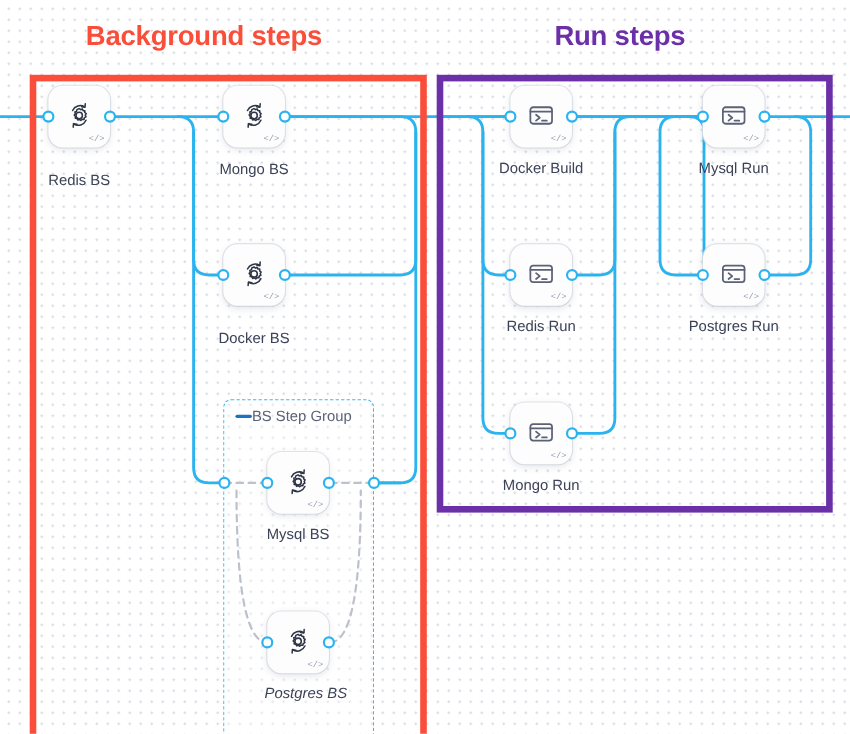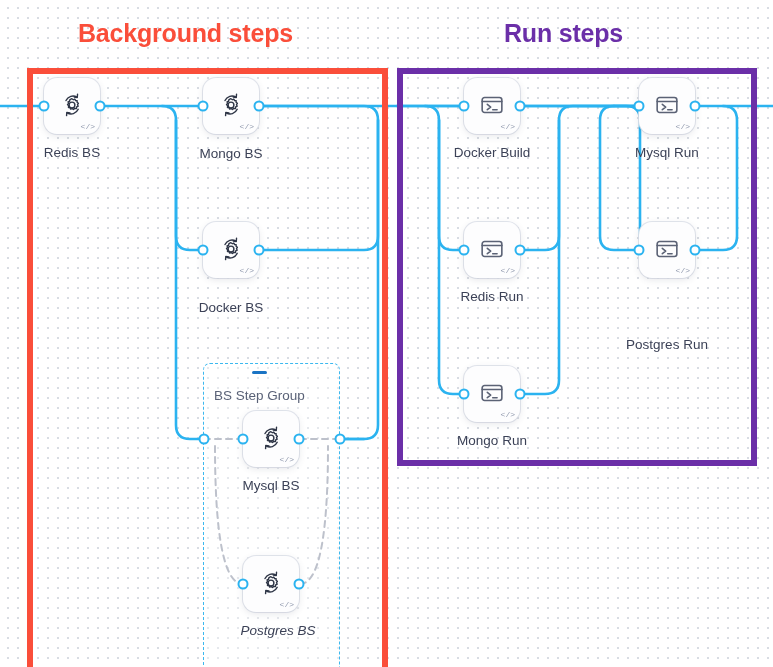--- a/index.html
+++ b/index.html
@@ -41,22 +41,22 @@
   .group-box{
     position:absolute;
     box-sizing:border-box;
     border:1.5px dashed #3bb8ef;
     border-radius:7px;
     background:rgba(255,255,255,0.35);
   }
   #bs-group{left:203px;top:363px;width:137px;height:330px;}
   .group-head{
     position:absolute;left:214px;top:371px;
-    display:flex;align-items:center;gap:14px;
-    font-size:13.5px;color:#5a6277;white-space:nowrap;flex-direction:column;
+    display:flex;align-items:center;gap:0;
+    font-size:13.5px;color:#5a6277;white-space:nowrap;
   }
   .group-dash{
     display:inline-block;width:15px;height:2.5px;background:#1a74c4;border-radius:2px;
   }
 
   .node{
     position:absolute;
     width:56px;height:56px;
     box-sizing:border-box;
     border-radius:13px;
@@ -153,21 +153,21 @@
              L12.3 18.6 L12.5 16.9 L11.3 15.6 L12.4 14.2 L11.9 12.6 L13.5 12 L13.9 10.3 Z" transform="translate(-0.1,0)"></path>
     <path d="M9.6 11.2 A8.2 8.2 0 0 1 21.3 7.6"></path>
     <path d="M22.6 20.6 A8.2 8.2 0 0 1 10.8 24.3"></path>
     <path d="M21.9 4.6 L21.6 8.0 L18.3 7.4"></path>
     <path d="M10.2 27.3 L10.5 23.9 L13.8 24.6"></path>
   </svg>
 <span class="codebadge">&lt;/&gt;</span>
       </div>
       <div class="port" style="left: 44px; top: 106px; border-color: rgb(43, 179, 240);"></div>
       <div class="port" style="left: 100px; top: 106px; border-color: rgb(43, 179, 240);"></div>
-      <div class="node-label" style="left: 72px; top: 145px;">Redis BS</div>
+      <div class="node-label" style="left: 72px; top: 156px;">Redis BS</div>
       <div class="node" style="left: 203px; top: 78px;">
   <svg class="glyph" viewBox="0 0 32 32" fill="none" stroke="#2e3546" stroke-width="1.5" stroke-linecap="round" stroke-linejoin="round">
     <circle cx="16" cy="16" r="3.1"></circle>
     <path d="M16 9.3 L17.6 10.4 L19.1 9.6 L19.9 11.3 L21.6 11.3 L21.5 13.1 L22.9 14.2 L22 15.7
              L22.7 17.3 L21.1 18.1 L20.8 19.8 L19 19.6 L17.7 20.8 L16.3 19.8 L14.7 20.4 L14 18.8
              L12.3 18.6 L12.5 16.9 L11.3 15.6 L12.4 14.2 L11.9 12.6 L13.5 12 L13.9 10.3 Z" transform="translate(-0.1,0)"></path>
     <path d="M9.6 11.2 A8.2 8.2 0 0 1 21.3 7.6"></path>
     <path d="M22.6 20.6 A8.2 8.2 0 0 1 10.8 24.3"></path>
     <path d="M21.9 4.6 L21.6 8.0 L18.3 7.4"></path>
     <path d="M10.2 27.3 L10.5 23.9 L13.8 24.6"></path>
@@ -265,21 +265,21 @@
   <svg class="glyph" viewBox="0 0 32 32" fill="none" stroke="#5b6275" stroke-width="1.7" stroke-linecap="round" stroke-linejoin="round">
     <rect x="5.5" y="8" width="21" height="16" rx="2.6"></rect>
     <path d="M5.5 12.2 H26.5"></path>
     <path d="M11 15.3 L14.6 18.2 L11 21"></path>
     <path d="M16.8 21 H21.4"></path>
   </svg>
 <span class="codebadge">&lt;/&gt;</span>
       </div>
       <div class="port" style="left: 639px; top: 250px; border-color: rgb(43, 179, 240);"></div>
       <div class="port" style="left: 695px; top: 250px; border-color: rgb(43, 179, 240);"></div>
-      <div class="node-label" style="left: 667px; top: 289px; margin-top: 48px;">Postgres Run</div>
+      <div class="node-label" style="left: 667px; top: 289px;">Postgres Run</div>
       <div class="node" style="left: 464px; top: 366px;">
   <svg class="glyph" viewBox="0 0 32 32" fill="none" stroke="#5b6275" stroke-width="1.7" stroke-linecap="round" stroke-linejoin="round">
     <rect x="5.5" y="8" width="21" height="16" rx="2.6"></rect>
     <path d="M5.5 12.2 H26.5"></path>
     <path d="M11 15.3 L14.6 18.2 L11 21"></path>
     <path d="M16.8 21 H21.4"></path>
   </svg>
 <span class="codebadge">&lt;/&gt;</span>
       </div>
       <div class="port" style="left: 464px; top: 394px; border-color: rgb(43, 179, 240);"></div>

